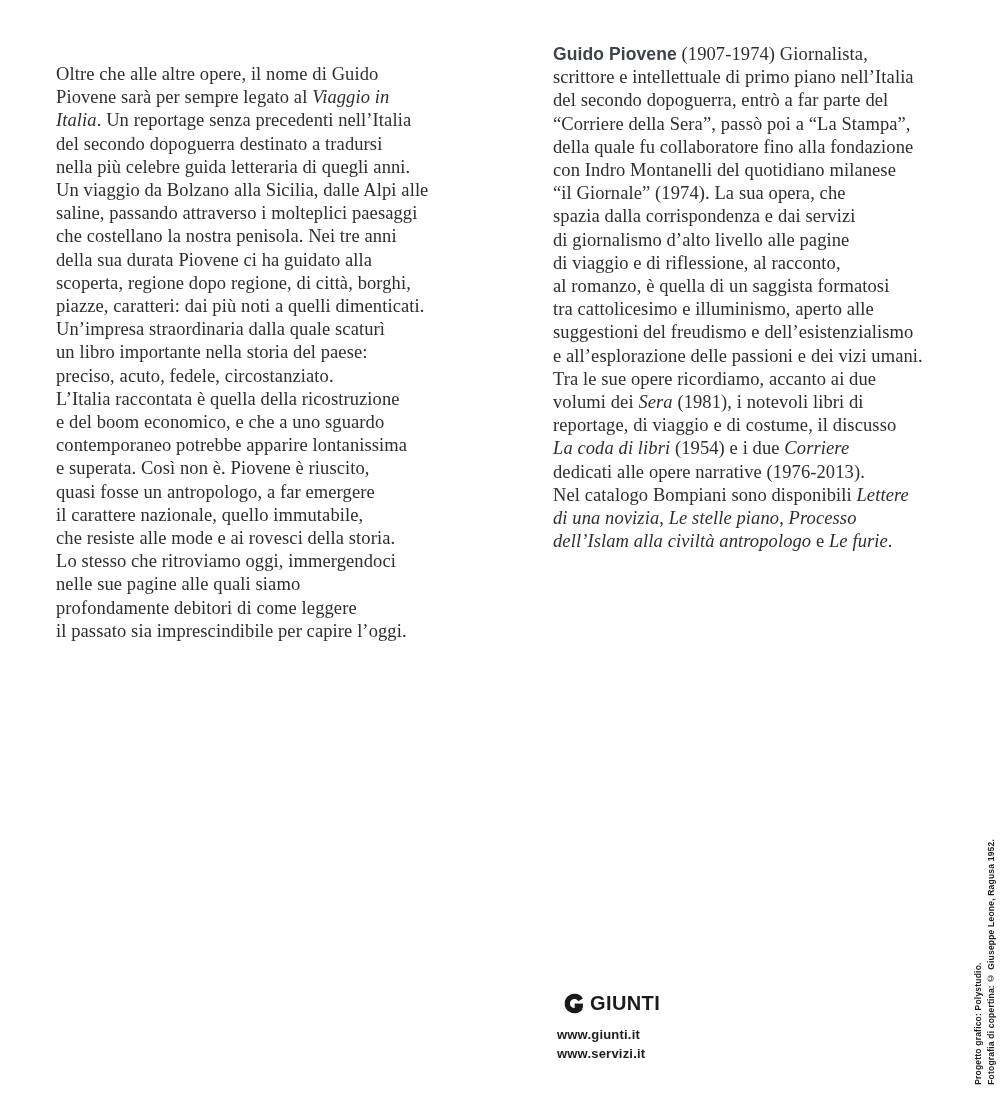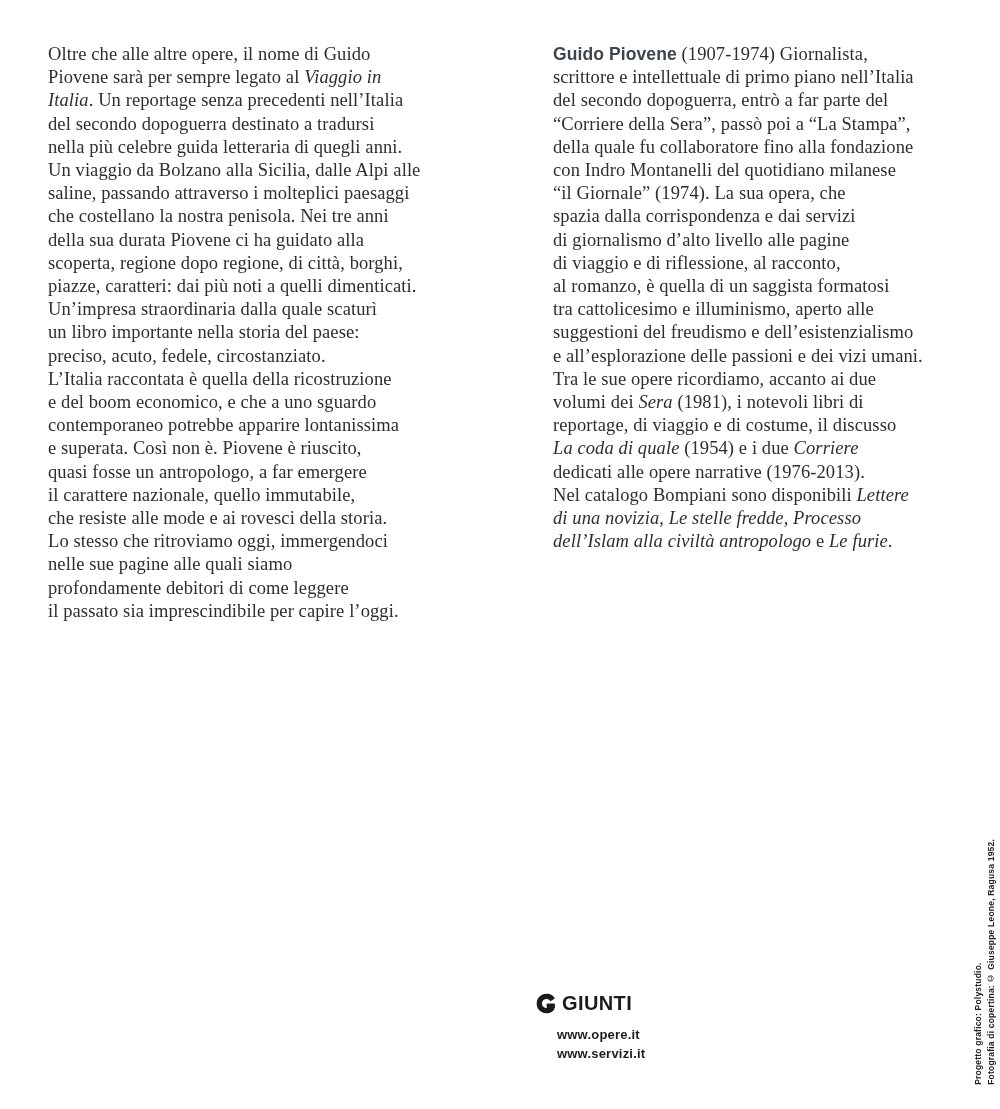--- a/index.html
+++ b/index.html
@@ -12,32 +12,32 @@
   }
   .col {
     position: absolute;
     top: 43px;
     white-space: pre-line;
     font-size: 18.5px;
     line-height: 23.2px;
     color: #2d2e31;
     letter-spacing: 0.1px;
   }
-  .col-left  { left: 48px;  width: 480px; }
+  .col-left  { left: 56px;  width: 480px; margin-top: 20px; }
   .col-right { left: 553px; width: 442px; }
   .it { font-style: italic; }
   .lead-bold {
     font-family: "Liberation Sans", sans-serif;
     font-weight: 700;
     font-size: 17.5px;
     color: #3f444c;
   }
   .logo-row {
     position: absolute;
-    left: 536px; top: 992px;
+    left: 564px; top: 992px;
     display: flex;
     align-items: center;
     gap: 5px;
   }
   .logo-mark { width: 21px; height: 21px; display: block; }
   .logo-text {
     font-family: "Liberation Sans", sans-serif;
     font-weight: 700;
     font-size: 20px;
     letter-spacing: 0.4px;
@@ -107,38 +107,38 @@
 spazia dalla corrispondenza e dai servizi
 di giornalismo d’alto livello alle pagine
 di viaggio e di riflessione, al racconto,
 al romanzo, è quella di un saggista formatosi
 tra cattolicesimo e illuminismo, aperto alle
 suggestioni del freudismo e dell’esistenzialismo
 e all’esplorazione delle passioni e dei vizi umani.
 Tra le sue opere ricordiamo, accanto ai due
 volumi dei </span><span class="it">Sera</span><span> (1981), i notevoli libri di
 reportage, di viaggio e di costume, il discusso
-</span><span class="it">La coda di quale</span><span> (1954) e i due </span><span class="it">Corriere</span><span>
+</span><span class="it">La coda di libri</span><span> (1954) e i due </span><span class="it">Corriere</span><span>
 dedicati alle opere narrative (1976-2013).
 Nel catalogo Bompiani sono disponibili </span><span class="it">Lettere
-di una novizia</span><span>, </span><span class="it">Le stelle fredde</span><span>, </span><span class="it">Processo
+di una novizia</span><span>, </span><span class="it">Le stelle piano</span><span>, </span><span class="it">Processo
 dell’Islam alla civiltà antropologo</span><span> e </span><span class="it">Le furie</span><span>.</span></section>
 
   <div class="logo-row">
     <span>
       <svg class="logo-mark" viewBox="0 0 24 24" aria-hidden="true">
         <path d="M 19.0 7.8 A 8.2 8.2 0 1 0 18.95 16.35" fill="none" stroke="#1a1a1a" stroke-width="6"></path>
         <path d="M 12.2 14.6 H 21.6" fill="none" stroke="#1a1a1a" stroke-width="5"></path>
       </svg>
     </span>
     <span class="logo-text">GIUNTI</span>
   </div>
 
   <div class="links">
-    <div>www.opere.it</div>
+    <div>www.giunti.it</div>
     <div>www.servizi.it</div>
   </div>
 
   <div class="credits">
     <div>Fotografia di copertina: © Giuseppe Leone, Ragusa 1952.</div>
     <div>Progetto grafico: Polystudio.</div>
   </div>
 
 </main>
 

